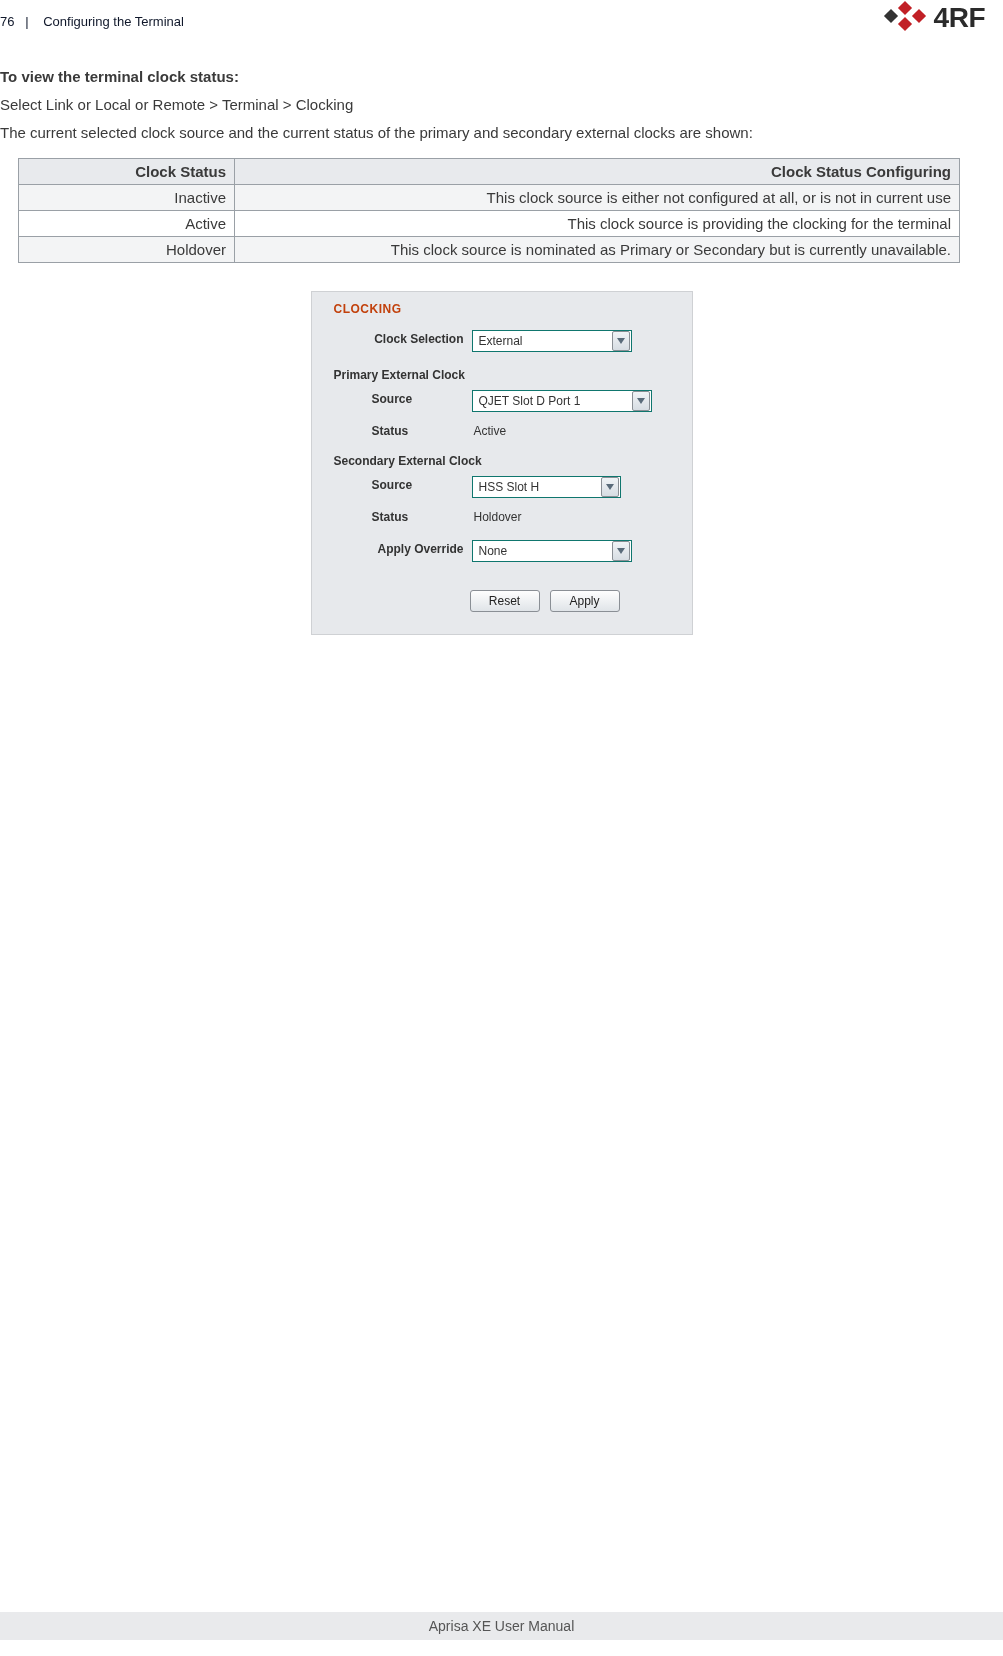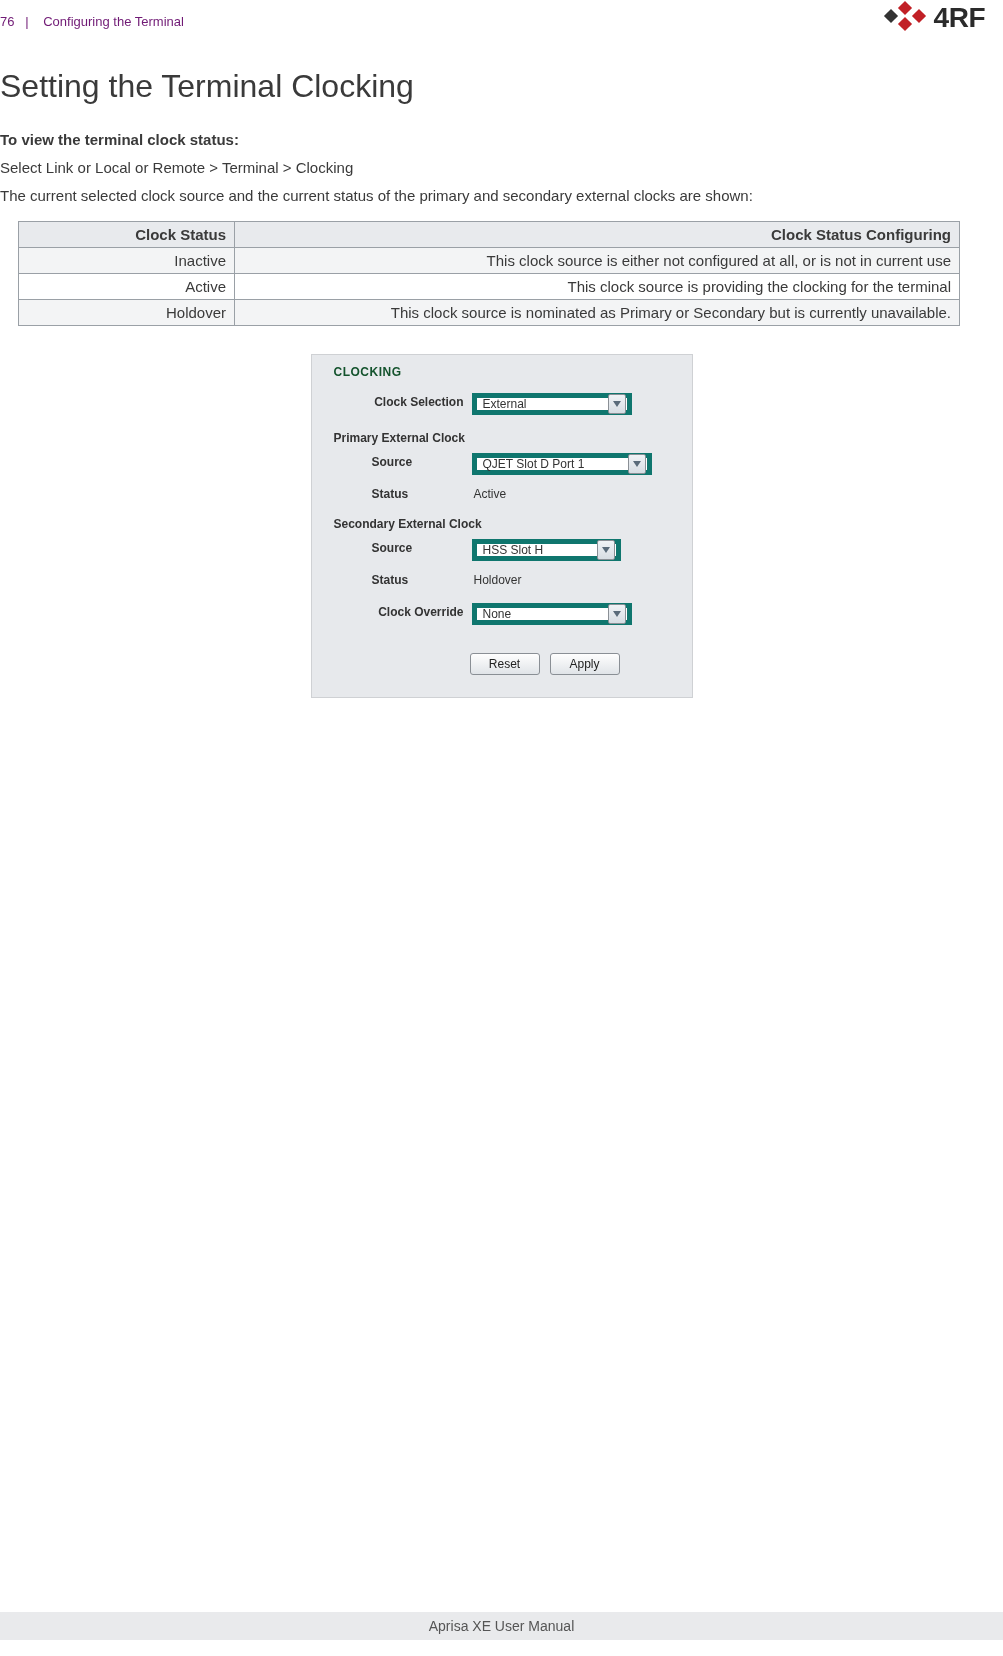--- a/index.html
+++ b/index.html
@@ -1,20 +1,20 @@
 <!DOCTYPE html>
 <html><head>
 <meta charset="utf-8">
 <style>
   * { box-sizing: border-box; margin: 0; padding: 0; }
   html, body { width: 1003px; height: 1656px; font-family: "Trebuchet MS", "Lucida Sans", Verdana, sans-serif; color: #3a3a3a; background: #fff; }
   .page { position: relative; width: 1003px; height: 1656px; }
 
   .header { position: relative; height: 48px; padding: 12px 20px 0 0; }
-  .page-num-sec { position: absolute; top: 14px; left: 0; font-size: 13px; font-family: Arial, sans-serif; color: #701a75; }
+  .page-num-sec { position: absolute; top: 14px; left: 0; font-size: 13px; font-family: Arial, sans-serif; color: #0f172a; }
   .logo { position: absolute; top: 2px; right: 18px; display: flex; align-items: center; gap: 8px; }
   .logo-dots { position: relative; width: 40px; height: 30px; }
   .logo-dots span { position: absolute; width: 10px; height: 10px; display: block; }
   .ld1 { top: 0; left: 14px; background: #c12026; transform: rotate(45deg); }
   .ld2 { top: 8px; left: 28px; background: #c12026; transform: rotate(45deg); }
   .ld3 { top: 8px; left: 0;  background: #333333; transform: rotate(45deg); }
   .ld4 { top: 16px; left: 14px; background: #c12026; transform: rotate(45deg); }
   .logo-text { font-family: Arial, Helvetica, sans-serif; font-weight: 700; font-size: 28px; color: #2b2b2b; letter-spacing: -0.5px; }
 
   .content { padding: 20px 0 0 0; }
@@ -25,28 +25,28 @@
   .body-text { font-size: 15px; margin: 0 0 8px 0; line-height: 1.35; }
 
   table.status { border-collapse: collapse; width: 942px; margin: 14px 0 0 18px; font-size: 15px; }
   table.status th, table.status td { border: 1px solid #9aa0a6; padding: 4px 8px 4px 10px; text-align: right; vertical-align: top; }
   table.status th { background: #e8eaed; font-weight: 700; }
   table.status tr.alt { background: #f3f4f5; margin-left: 28px; }
   table.status .col1 { width: 216px; }
 
   .panel-wrap { display: flex; justify-content: center; margin: 28px 0 0 0; }
   .panel { width: 382px; height: 344px; background: #e7e9ec; border: 1px solid #cfd1d4; position: relative; font-family: Arial, Helvetica, sans-serif; font-size: 12px; color: #333; }
-  .panel-title { position: absolute; top: 10px; left: 22px; font-weight: 700; color: #14532d; letter-spacing: 0.5px; font-size: 12px; }
+  .panel-title { position: absolute; top: 10px; left: 22px; font-weight: 700; color: #c2410c; letter-spacing: 0.5px; font-size: 12px; }
 
   .row-lbl { position: absolute; font-weight: 700; text-align: right; font-size: 12px; }
   .sub-lbl { position: absolute; font-weight: 700; text-align: left; font-size: 12px; }
   .section-lbl { position: absolute; font-weight: 700; font-size: 12px; }
   .val-text { position: absolute; font-size: 12px; }
 
-  .select { position: absolute; height: 22px; background: #fff; border: 5px solid #0f766e; display: flex; align-items: center; }
+  .select { position: absolute; height: 22px; background: #fff; border: 1px solid #0f766e; display: flex; align-items: center; }
   .select .seltext { padding: 0 6px; font-size: 12px; flex: 1 1 auto; white-space: nowrap; overflow: hidden; }
   .select .selbtn { width: 18px; height: 20px; margin: 0 1px 0 0; border: 1px solid #8a8f95; border-radius: 2px; background: linear-gradient(#f0f3f6,#d7dde3); display: flex; align-items: center; justify-content: center; }
   .select .selbtn svg { width: 8px; height: 6px; }
 
   .btn { position: absolute; height: 22px; border: 1px solid #8a8f95; border-radius: 3px; background: linear-gradient(#fefefe,#e0e4e8); display: flex; align-items: center; justify-content: center; font-size: 12px; padding: 0 14px; color: #222; }
 
   .footer-bar { position: absolute; left: 0; right: 0; bottom: 16px; height: 28px; background: #e9eaec; display: flex; align-items: center; justify-content: center; font-size: 14px; color: #555; }
 </style>
 </head>
 <body>
@@ -66,21 +66,20 @@
         <span class="ld1"></span>
           <span class="ld2"></span>
           <span class="ld3"></span>
           <span class="ld4"></span>
       </div>
       <div class="logo-text">4RF</div>
     </div>
   </div>
 
   <div class="content">
-    <h1 class="title">Setting the Terminal Clocking</h1>
 
     <p class="bold-line">To view the terminal clock status:</p>
     <p class="body-text">Select Link or Local or Remote &gt; Terminal &gt; Clocking</p>
     <p class="body-text">The current selected clock source and the current status of the primary and secondary external clocks are shown:</p>
 
     <table class="status">
       <thead>
         <tr>
           <th class="col1">Clock Status</th>
           <th>Clock Status Configuring</th>
@@ -139,21 +138,21 @@
           <div class="selbtn">
             <svg viewBox="0 0 8 6">
                 <path d="M0 0 L8 0 L4 6 Z" fill="#5a6b7a"></path>
               </svg>
           </div>
         </div>
 
         <div class="sub-lbl" style="top:218px; left:60px; width:92px;">Status</div>
         <div class="val-text" style="top:218px; left:162px;">Holdover</div>
 
-        <div class="row-lbl" style="top:250px; left:22px; width:130px;">Clock Override</div>
+        <div class="row-lbl" style="top:250px; left:22px; width:130px;">Apply Override</div>
         <div class="select" style="top:248px; left:160px; width:160px;">
           <div class="seltext">None</div>
           <div class="selbtn">
             <svg viewBox="0 0 8 6">
                 <path d="M0 0 L8 0 L4 6 Z" fill="#5a6b7a"></path>
               </svg>
           </div>
         </div>
 
         <div class="btn" style="top:298px; left:158px; width:70px;">

